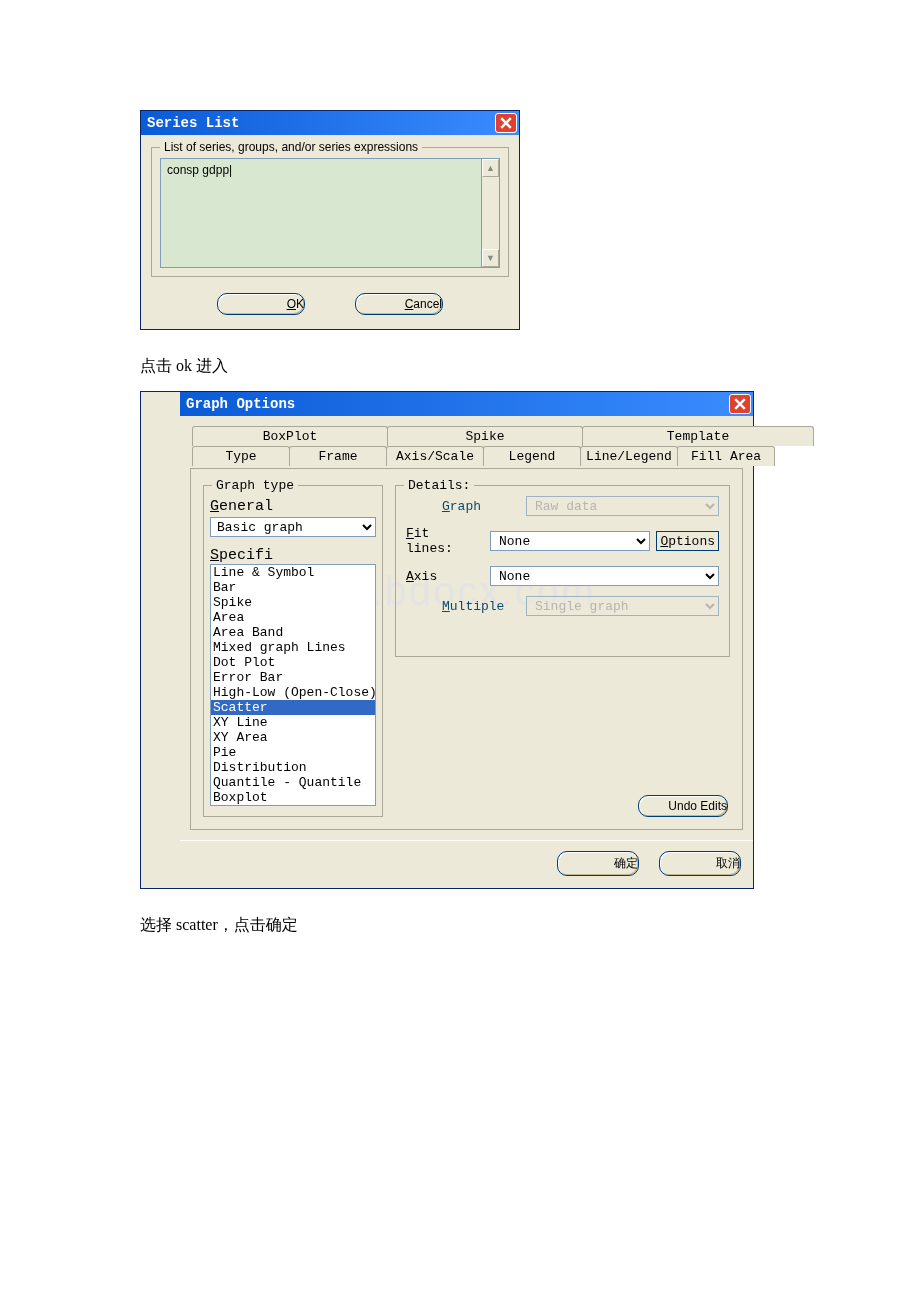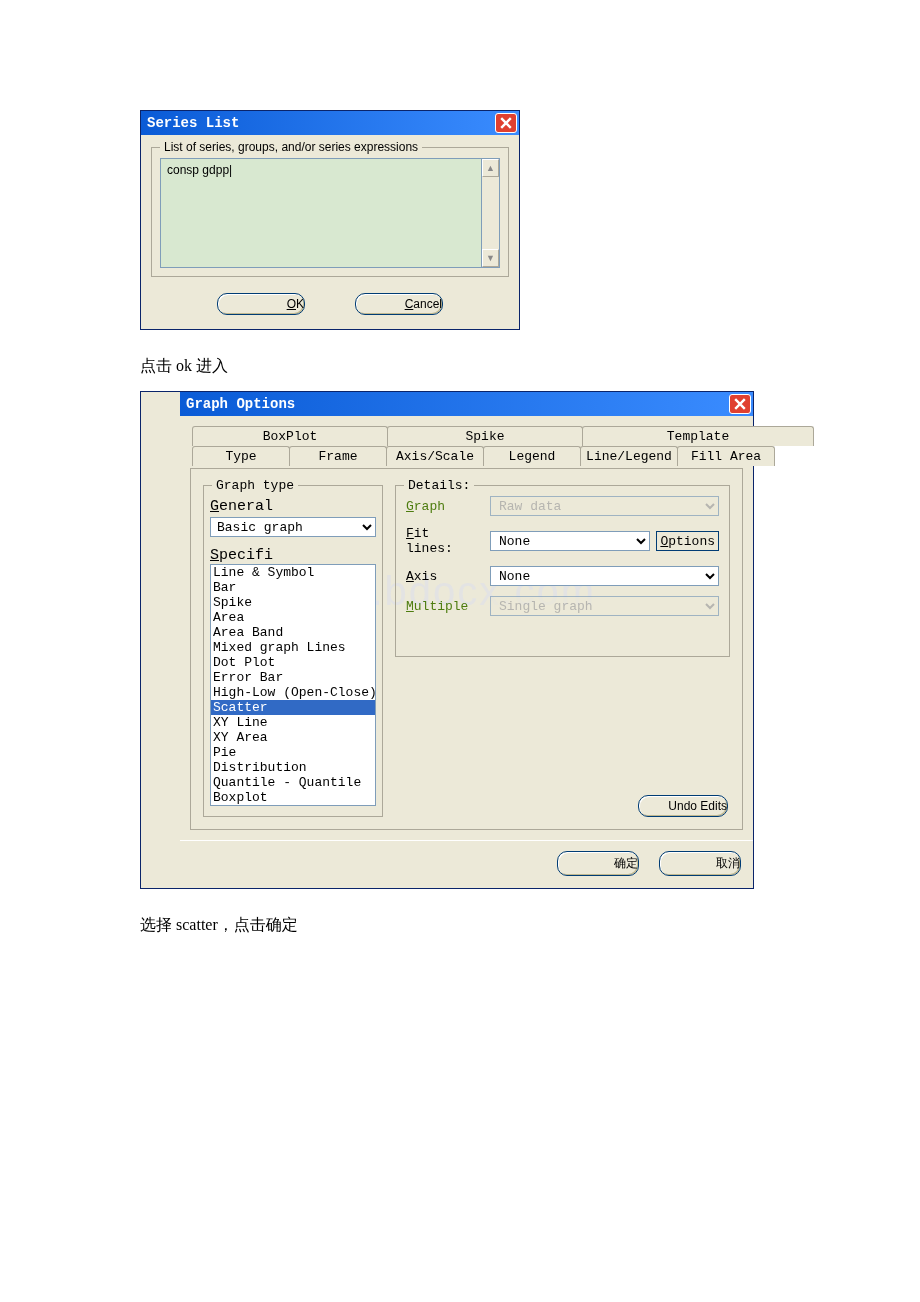--- a/index.html
+++ b/index.html
@@ -245,21 +245,21 @@
     display: flex;
     align-items: center;
     margin-bottom: 10px;
     gap: 6px;
   }
   .dt-lab {
     width: 78px;
     font-family: "Courier New", monospace;
     font-size: 13px;
   }
-  .dt-lab.disabled { color: #4d7c0f; }
+  .dt-lab.disabled { color: #0c4a6e; margin-left: 36px; }
   .dt-sel {
     flex: 1;
     font-family: "Courier New", monospace;
     font-size: 13px;
     background: #fff;
     border: 1px solid #7f9db9;
     height: 20px;
     padding-left: 4px;
   }
   .dt-sel.disabled {

